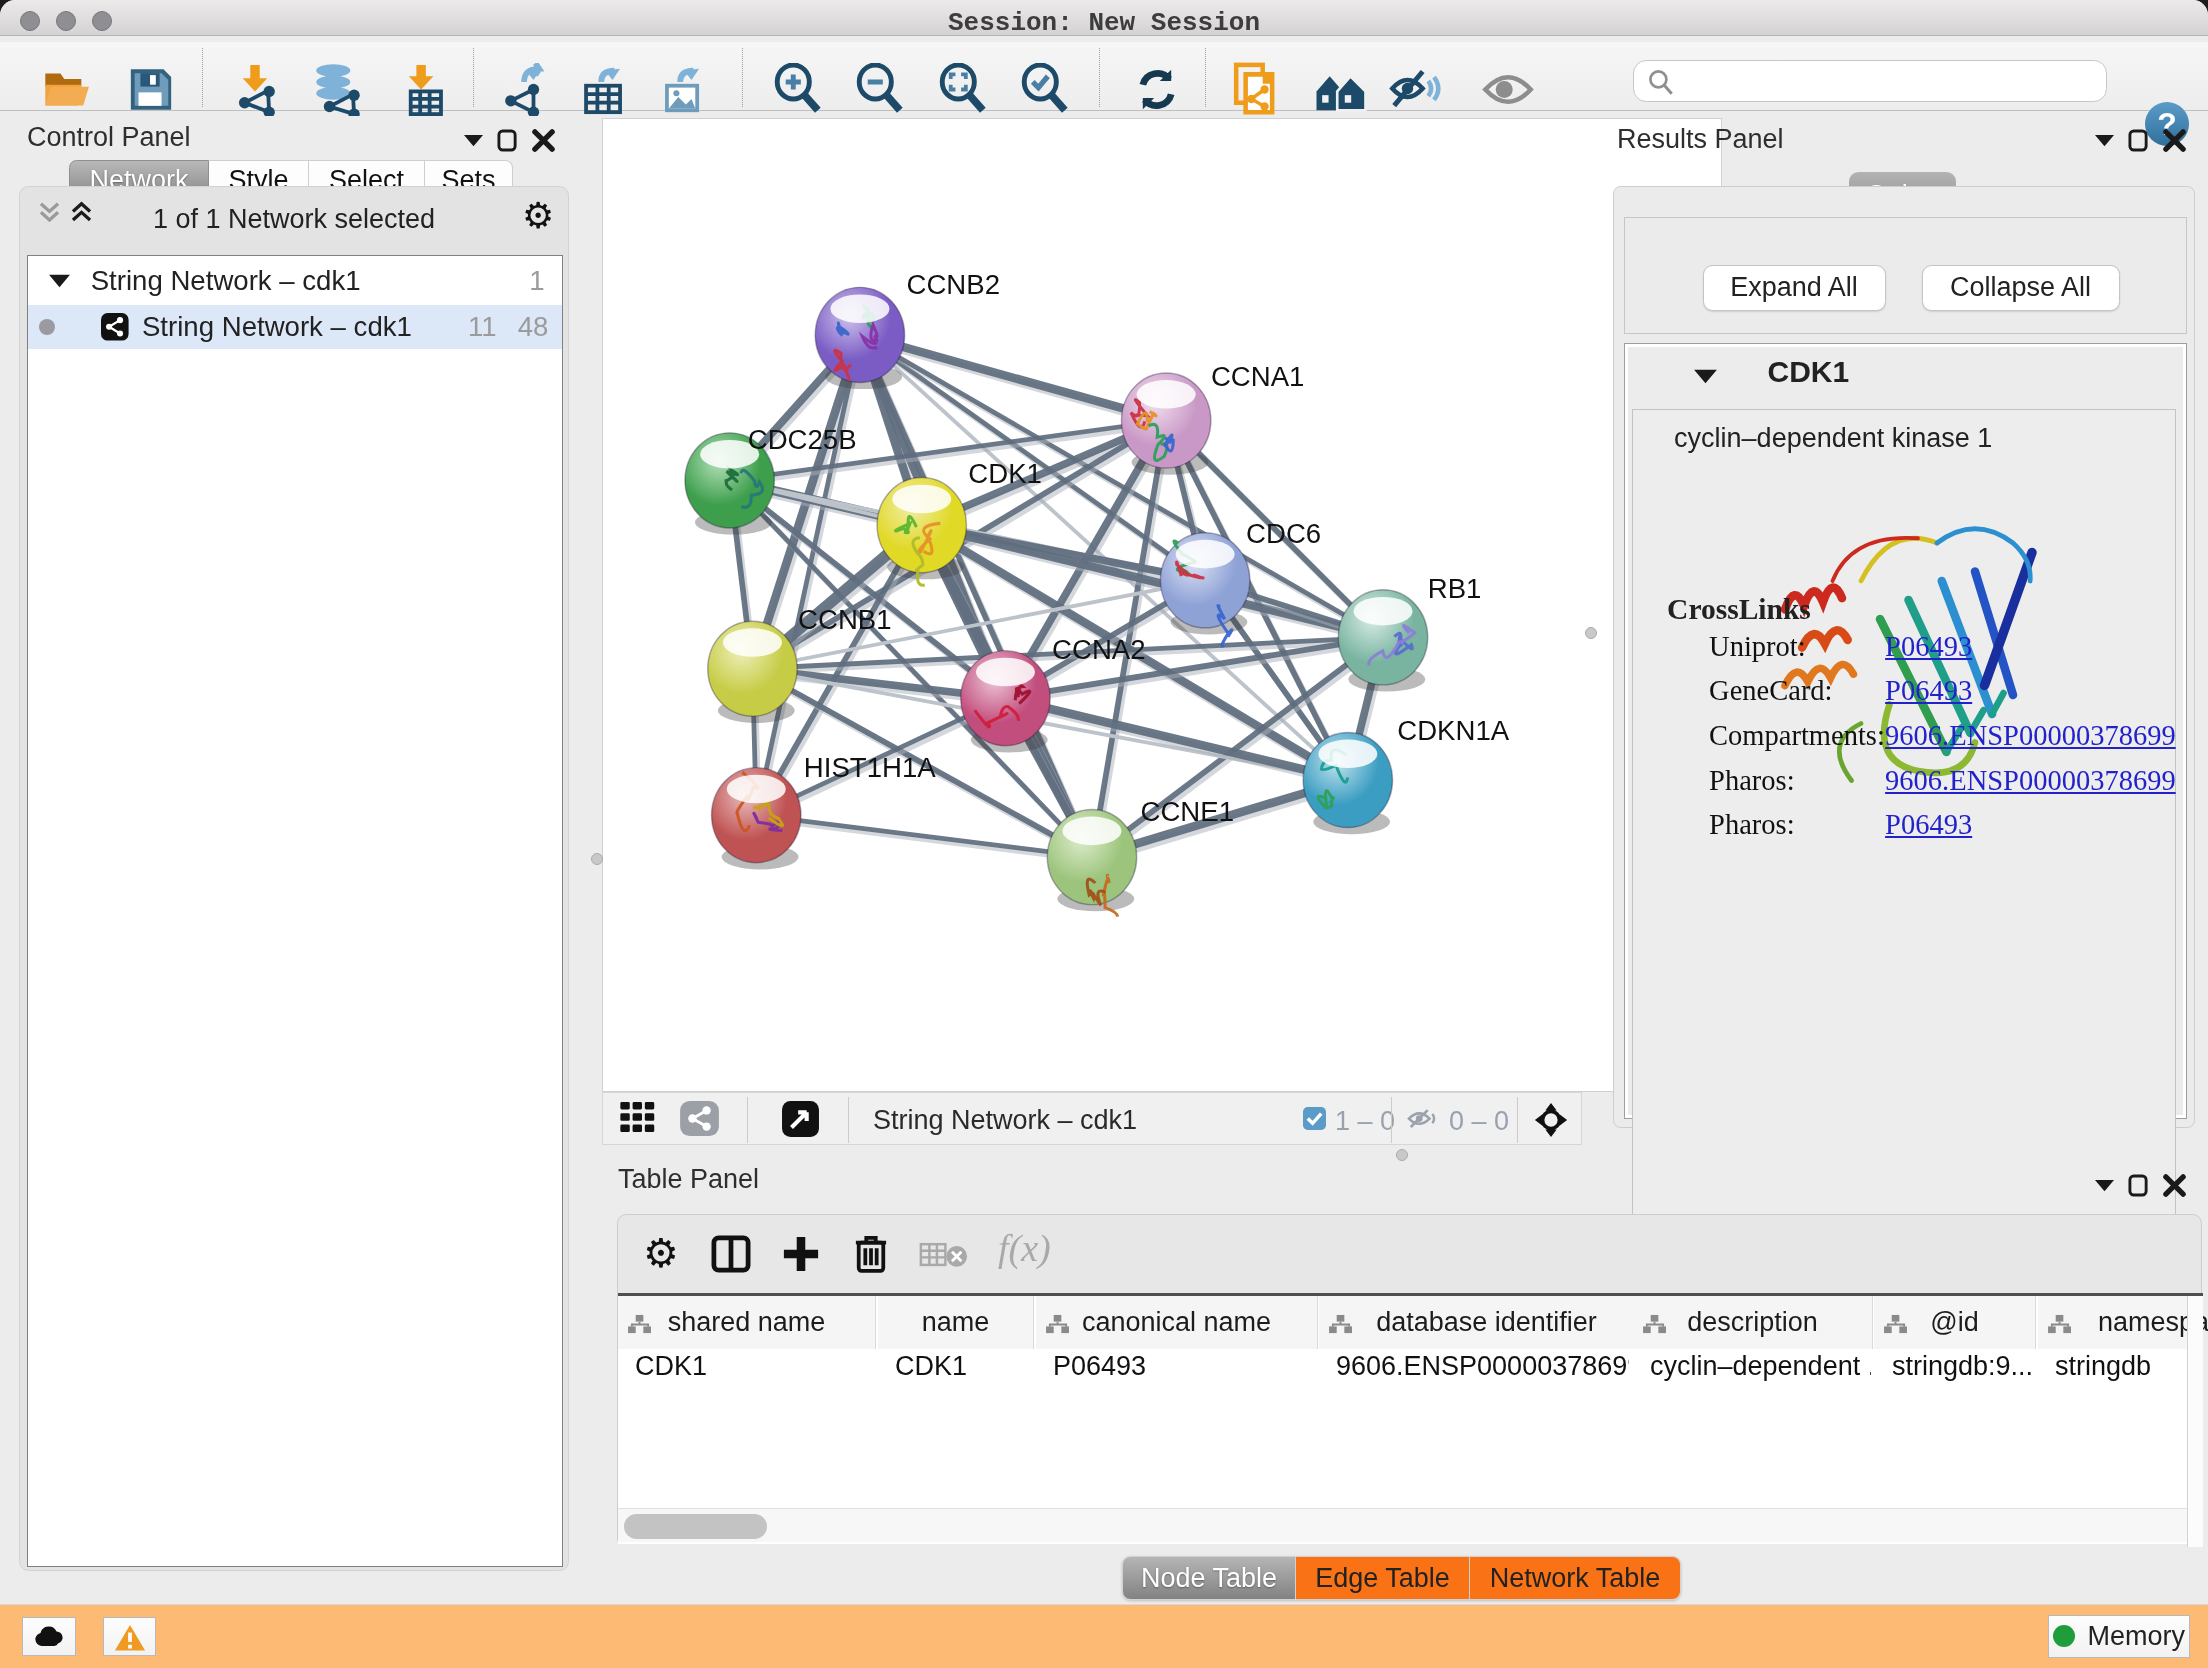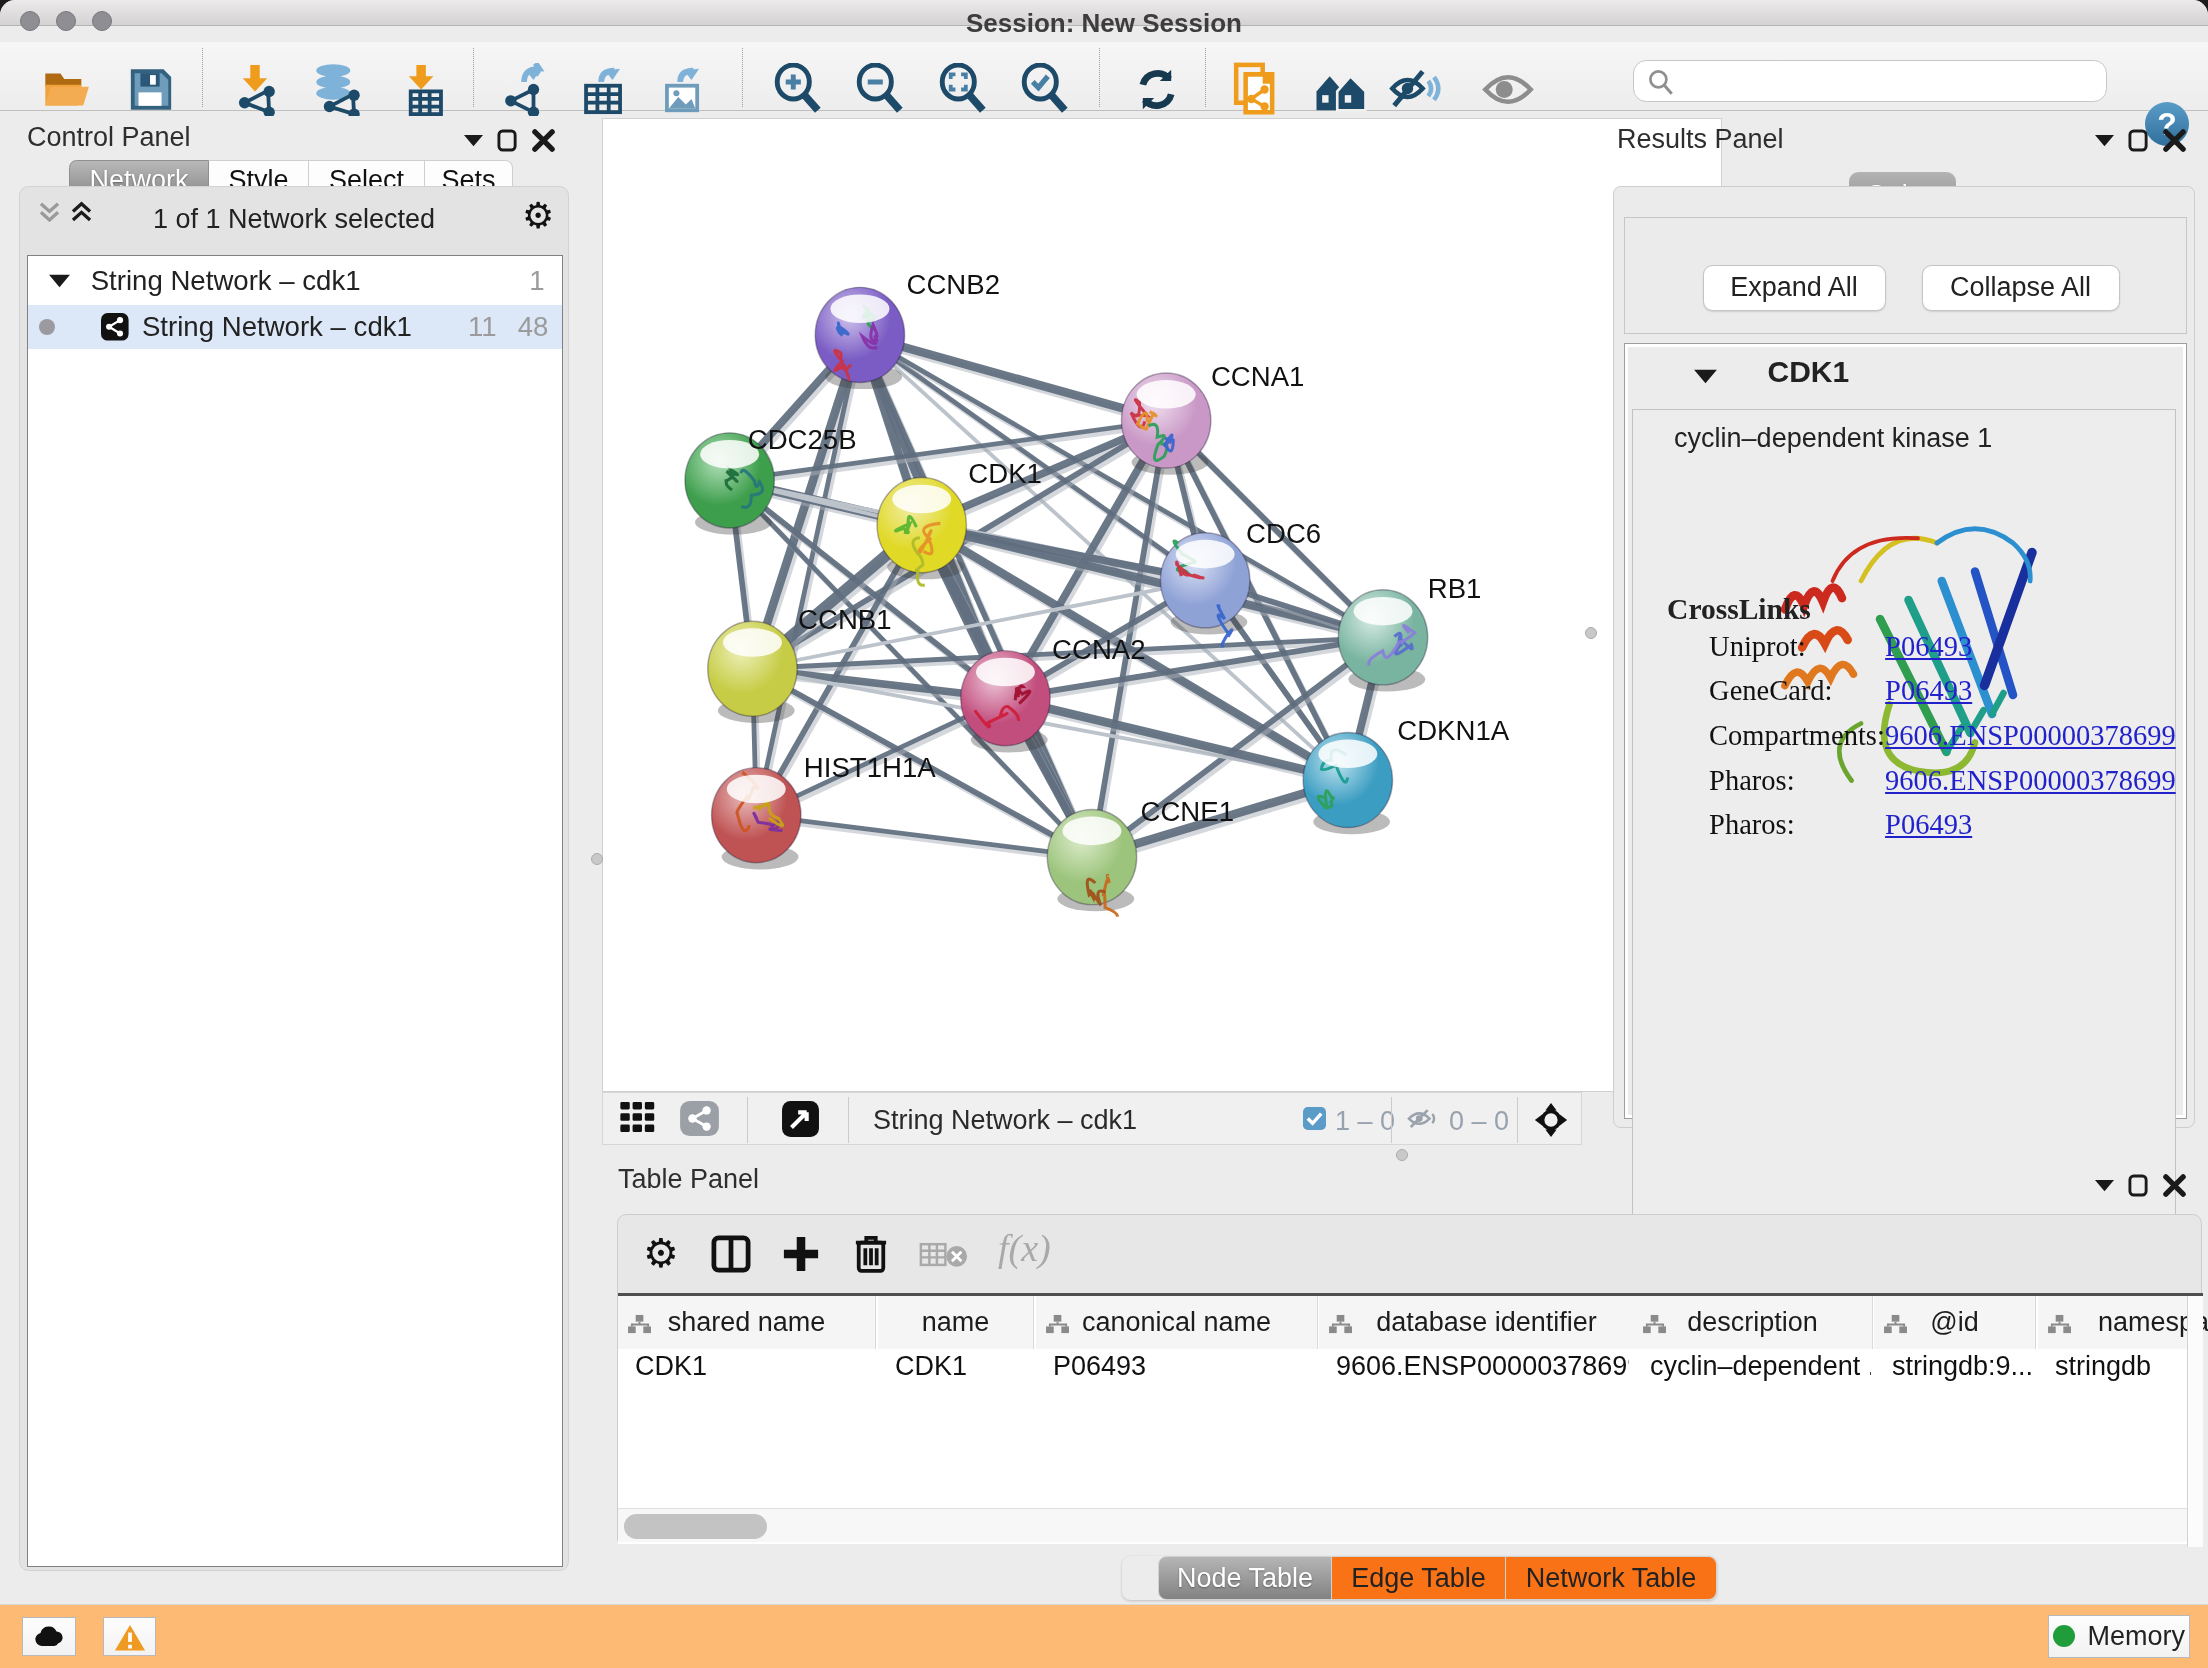--- a/index.html
+++ b/index.html
@@ -1,20 +1,20 @@
 <!DOCTYPE html>
 <html style="font-size:15px"><head>
 <meta charset="utf-8">
 <style>
   html,body{margin:0;padding:0;background:#1c1c1c;}
   *{box-sizing:border-box;}
   #win{position:relative;width:2208px;height:1668px;background:#ececec;border-radius:15px 15px 0 0;overflow:hidden;font-family:"Liberation Sans",sans-serif;color:#222;}
   .abs{position:absolute;}
   
-  #titlebar{position:absolute;left:0;top:0;width:100%;height:26px;background:linear-gradient(#eceaea,#d4d2d2);border-bottom:1px solid #b3b3b3;border-radius:15px 15px 0 0;}
+  #titlebar{position:absolute;left:0;top:0;width:100%;height:36px;background:linear-gradient(#eceaea,#d4d2d2);border-bottom:1px solid #b3b3b3;border-radius:15px 15px 0 0;font-family:Liberation Mono, monospace;}
   .light{position:absolute;top:10.5px;width:20px;height:20px;border-radius:50%;background:#8e8e93;border:1px solid #77777c;}
   #title-text{position:absolute;top:7.6px;width:100%;text-align:center;font-size:26px;font-weight:600;color:#3d3d3d;}
   
   #toolbar{position:absolute;left:0;top:42px;width:100%;height:69px;background:linear-gradient(#f6f6f6,#ededed);border-bottom:1.9px solid #bfbfbf;}
   .tbicon{position:absolute;top:49px;transform:translate(-50%,-50%);}
   .tbsep{position:absolute;top:5.7px;height:59px;width:0;border-left:1.9px dotted #9f9f9f;}
   #search-box{position:absolute;left:1633px;top:18px;width:474px;height:42px;background:#fff;border:1.9px solid #c6c6c6;border-radius:13.3px;}
   #search-box svg{position:absolute;left:13.3px;top:6.7px;}
   #help-btn{position:absolute;left:2145px;top:60px;width:44px;height:44px;border-radius:50%;background:linear-gradient(#5a9cc8,#306f9c);color:#fff;font-size:32px;font-weight:bold;text-align:center;line-height:44px;}
   
@@ -47,21 +47,21 @@
   #tp-box{position:absolute;left:617px;top:1214px;width:1585px;height:329px;background:#e7e7e7;border:1px solid #cdcdcd;border-radius:9.5px 9.5px 3.8px 3.8px;}
   #tp-table{position:absolute;left:0px;top:78px;width:1585px;height:251px;background:#fff;border-top:3.8px solid #4e4e4e;}
   .th-cell{position:absolute;top:0;height:53px;background:#f5f5f5;border-right:1.9px solid #d9d9d9;display:flex;align-items:center;justify-content:center;font-size:27px;color:#1c1c1c;}
   .td-cell{position:absolute;top:55px;height:42px;font-size:27px;color:#111;white-space:nowrap;overflow:hidden;}
   #tp-hscroll{position:absolute;left:0;bottom:1.9px;height:34px;width:1569px;background:#f7f7f7;border-top:1px solid #e0e0e0;}
   #tp-hthumb{position:absolute;left:5.7px;top:4.8px;width:143px;height:25px;background:#c3c3c3;border-radius:12.4px;}
   #tp-vscroll{position:absolute;right:0px;top:0px;width:16px;height:251px;background:#fcfcfc;border-left:1px solid #d2d2d2;}
   
   #bottom-tabs{position:absolute;left:1122px;top:1556px;display:flex;height:44px;box-shadow:0 1px 2.9px rgba(0,0,0,.2);border-radius:8.6px;}
   #bottom-tabs div{background:#f97316;border:1px solid #d2d2d2;border-left:none;font-size:27px;display:flex;align-items:center;justify-content:center;}
-  #bottom-tabs div:first-child{border-radius:8.6px 0 0 8.6px;border-left:1px solid #d2d2d2;margin-left:36px;}
+  #bottom-tabs div:first-child{border-radius:8.6px 0 0 8.6px;border-left:1px solid #d2d2d2;}
   #bottom-tabs div:last-child{border-radius:0 8.6px 8.6px 0;}
   #bottom-tabs div.sel{background:linear-gradient(#b5b5b5,#828282);color:#fff;text-shadow:0 1px 1.9px rgba(0,0,0,.35);}
   
   #statusbar{position:absolute;left:0;top:1604px;width:100%;height:65px;background:#fdba74;border-top:1.9px solid #d8d8d8;}
   .sb-btn{position:absolute;top:12.4px;height:39px;background:linear-gradient(#fdfdfd,#f2f2f2);border:1.9px solid #b9b9b9;display:flex;align-items:center;justify-content:center;}
   .dot{border-radius:50%;}
   .splitter-dot{position:absolute;width:12.4px;height:12.4px;border-radius:50%;background:#c9c9c9;border:1px solid #ababab;}
 </style>
 </head>
 <body>

